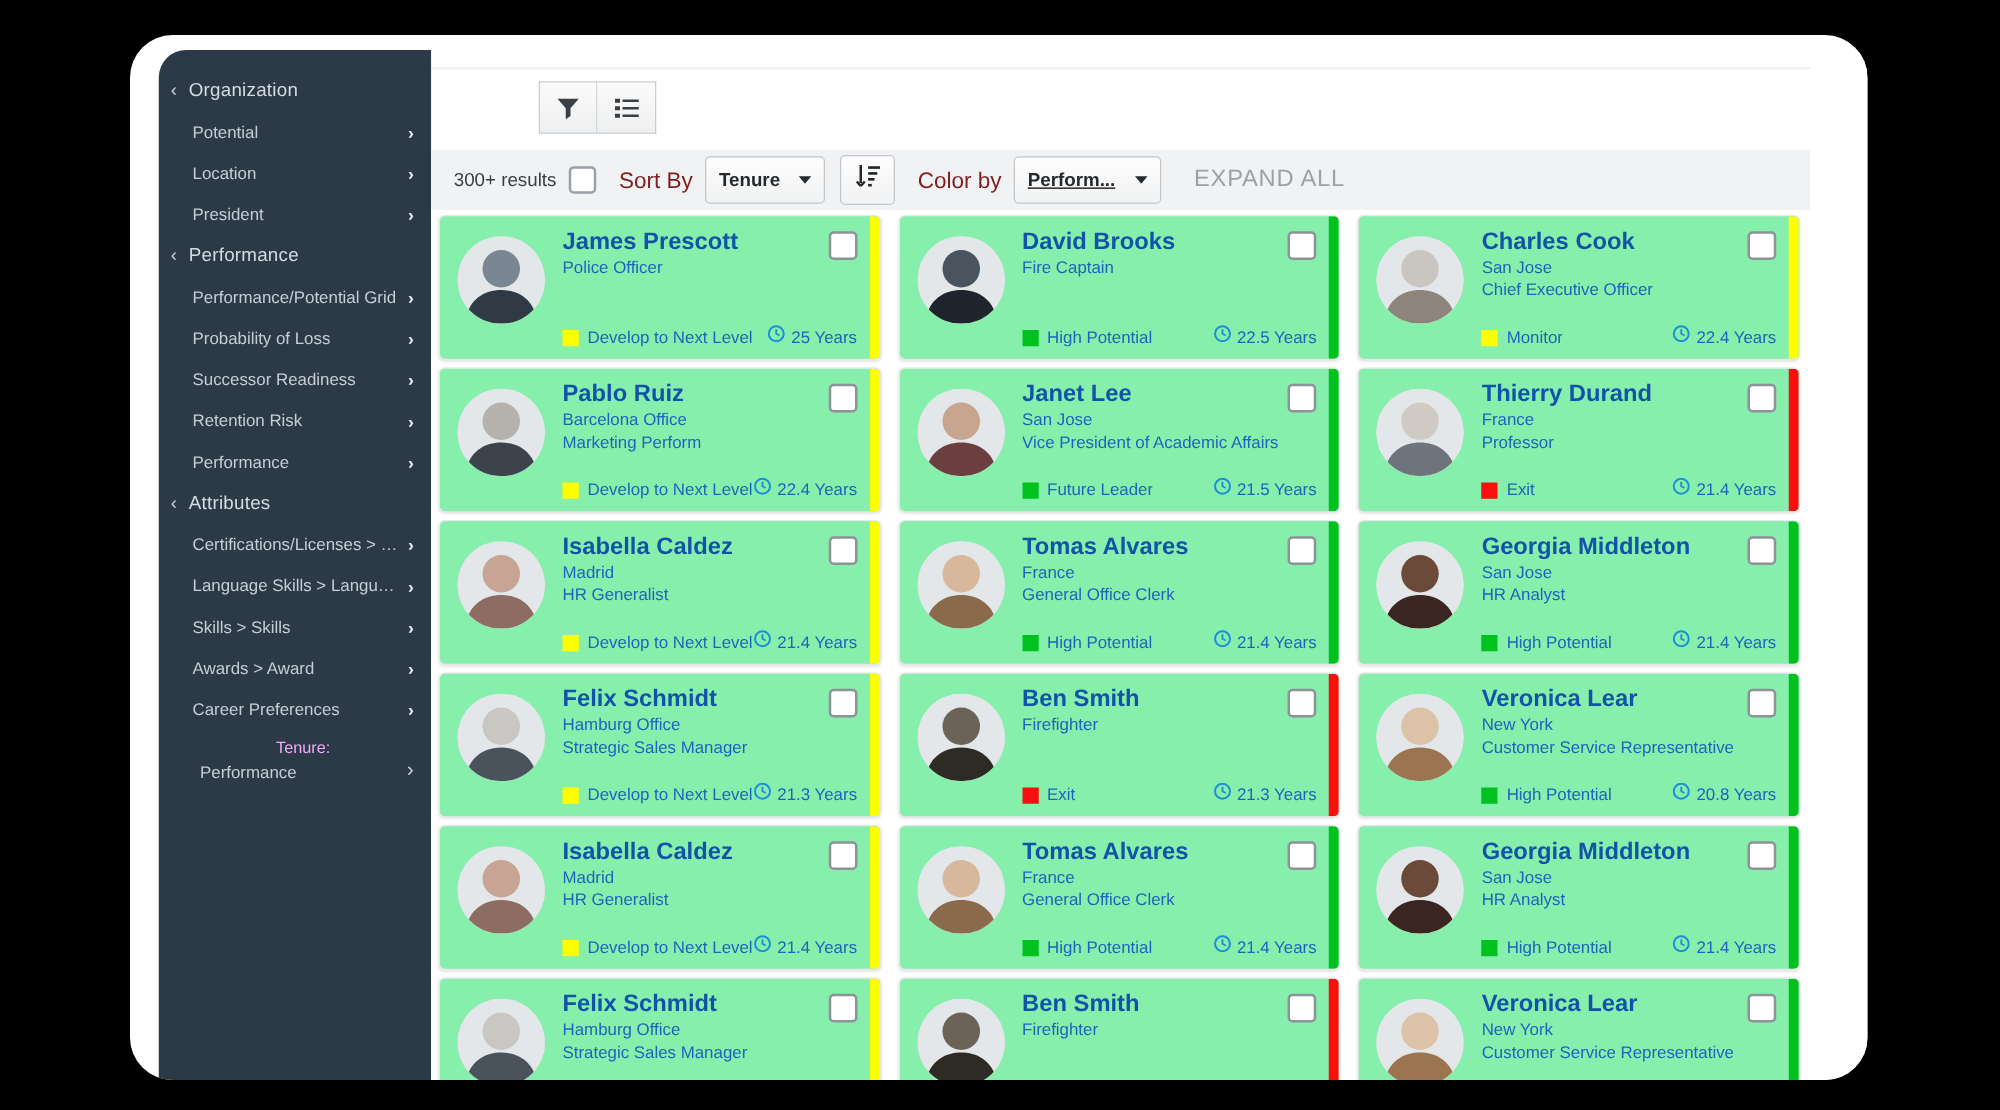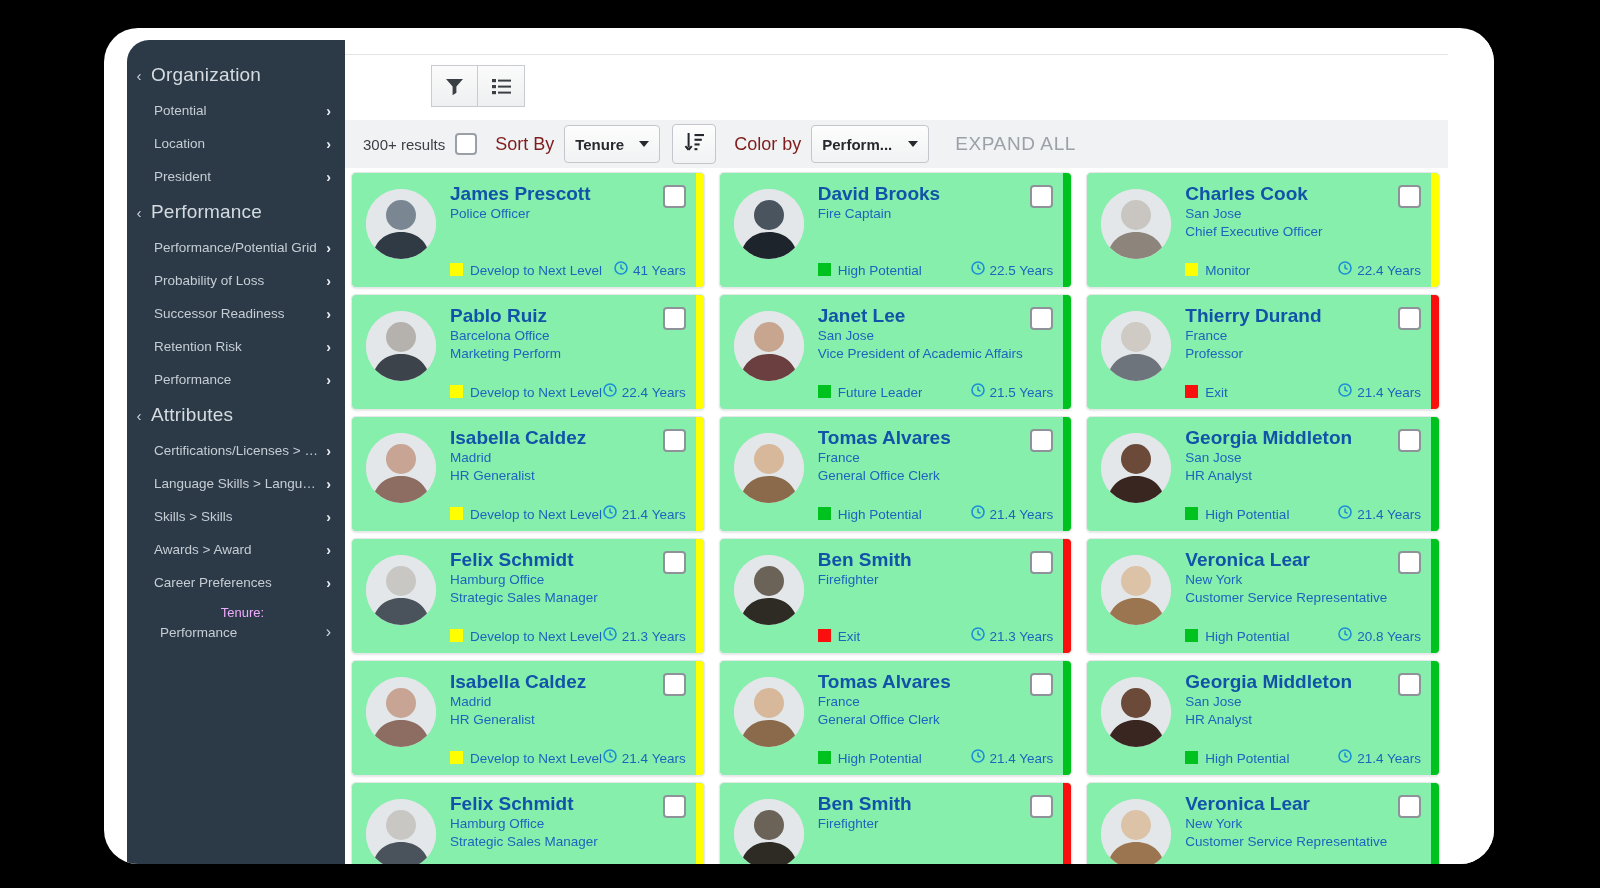--- a/index.html
+++ b/index.html
@@ -35,21 +35,21 @@
     display: flex; align-items: center;
     padding: 8px 0 8px 4px;
     cursor: pointer;
   }
   .sb-group .chev-left {
     width: 16px; text-align: center;
     color: #cdd4db; font-size: 15px; line-height: 1;
     margin-right: 4px;
   }
   .sb-group .sb-group-label {
-    font-size: 19px; color: #d5dbe1; letter-spacing: .2px;
+    font-size: 15px; color: #d5dbe1; letter-spacing: .2px;
   }
   .sb-item {
     display: flex; align-items: center; justify-content: space-between;
     padding: 9px 14px 9px 27px;
     cursor: pointer;
   }
   .sb-item .sb-item-label {
     font-size: 13.5px; color: #c6cdd5; white-space: nowrap;
     overflow: hidden; text-overflow: ellipsis;
   }
@@ -186,21 +186,21 @@
     width: 23px; height: 23px;
     border: 2px solid #8d9399; border-radius: 4px; background: #fff;
     cursor: pointer;
   }
   .card-footer {
     margin-top: auto;
     display: flex; align-items: center; justify-content: space-between;
     padding-right: 18px;
   }
   .rating {
-    display: flex; align-items: flex-start; gap: 7px; min-width: 0;
+    display: flex; align-items: flex-end; gap: 7px; min-width: 0;
   }
   .rating-swatch {
     width: 13px; height: 13px; flex: 0 0 13px;
   }
   .rating-text {
     font-size: 13.5px; color: #1d64bd;
     white-space: nowrap; overflow: hidden; text-overflow: ellipsis;
   }
   .tenure {
     display: flex; align-items: center; gap: 5px; flex: 0 0 auto;
@@ -329,21 +329,21 @@
             <path d="M5.6 2 v14.4 M5.6 18.8 l-3.2 -3.6 M5.6 18.8 l3.2 -3.6" stroke="#23272b" stroke-width="2" fill="none"></path>
             <rect x="11.5" y="3" width="9.5" height="2.1" fill="#23272b"></rect>
             <rect x="11.5" y="7.7" width="7.3" height="2.1" fill="#23272b"></rect>
             <rect x="11.5" y="12.4" width="5.1" height="2.1" fill="#23272b"></rect>
             <rect x="11.5" y="17.1" width="2.9" height="2.1" fill="#23272b"></rect>
           </svg>
         </span>
       </div>
 
       <span class="ctl-label">Color by</span>
-      <div class="select-btn" style="min-width:118px;">
+      <div class="select-btn" style="min-width:118px;text-decoration:underline;">
         <span class="sel-text">Perform...</span>
         <span class="caret"></span>
       </div>
 
       <span id="expand-all">EXPAND ALL</span>
     </div>
 
     <div id="grid-scroll">
       <div id="grid">
           <div class="card">
@@ -361,21 +361,21 @@
               <div class="card-footer">
                 <div class="rating">
                   <span class="rating-swatch" style="background:#ffff00"></span>
                   <span class="rating-text">Develop to Next Level</span>
                 </div>
                 <div class="tenure">
                   <span><svg width="14" height="14" viewBox="0 0 14 14" aria-hidden="true">
                       <circle cx="7" cy="7" r="6" fill="none" stroke="#1d8fd6" stroke-width="1.6"></circle>
                       <path d="M7 3.4 V7 L9.6 8.4" stroke="#1d8fd6" stroke-width="1.5" fill="none"></path>
                     </svg></span>
-                  <span class="tenure-text">41 Years</span>
+                  <span class="tenure-text">25 Years</span>
                 </div>
               </div>
             </div>
             <div class="accent" style="background:#ffff00"></div>
           </div>
           <div class="card">
             <div class="avatar">
               <svg viewBox="0 0 70 70" preserveAspectRatio="xMidYMid slice">
                 <rect width="70" height="70" fill="#e3e7ea"></rect>
                 <circle cx="35" cy="26" r="15" fill="#4a545e"></circle>

